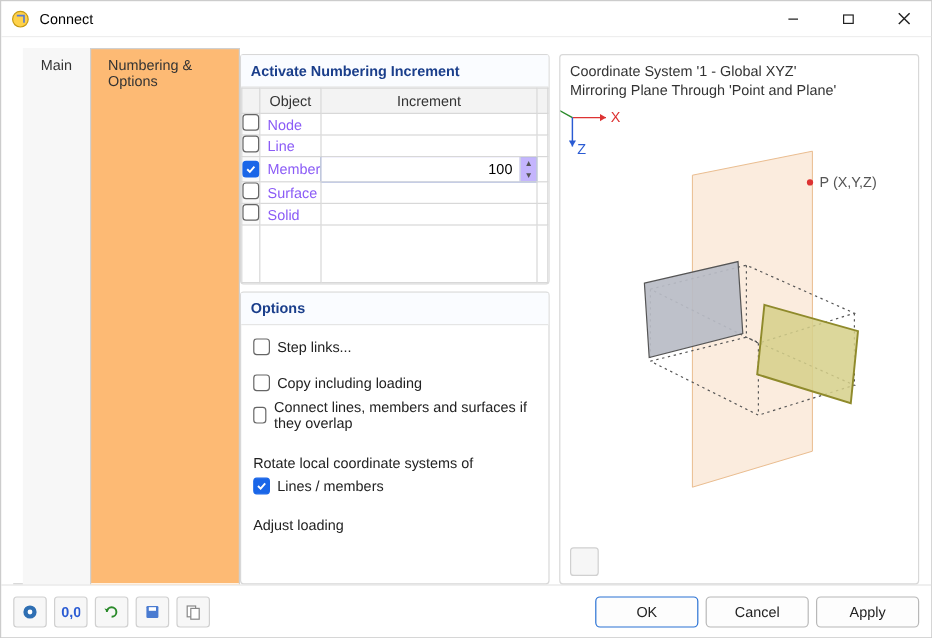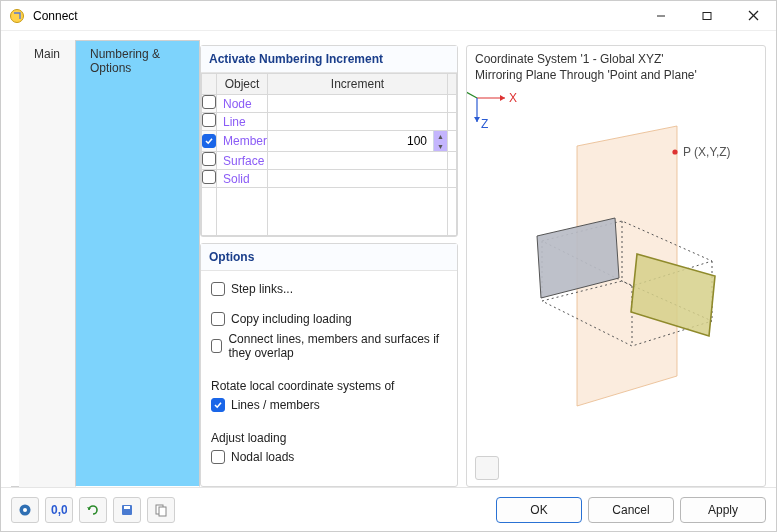--- a/index.html
+++ b/index.html
@@ -6,21 +6,21 @@
   html, body { margin:0; padding:0; width:777px; height:532px; background:#fff; }
   .window { width:777px; height:532px; border:1px solid #ccc; background:#fff; display:flex; flex-direction:column; }
   .titlebar { height:30px; display:flex; align-items:center; padding:0 0 0 8px; border-bottom:1px solid #eee; }
   .titlebar .app-icon { width:16px; height:16px; margin-right:8px; }
   .titlebar .title { flex:0 0 auto; color:#000; }
   .titlebar .spacer { flex:1; }
   .tb-btn { width:46px; height:29px; display:flex; align-items:center; justify-content:center; }
   .content { flex:1; padding:8px 10px 0 10px; display:flex; flex-direction:row; }
   .tabs { display:flex; border-bottom:1px solid #d0d0d0; padding-left:8px; gap:0; }
   .tab { padding:6px 14px 7px 14px; color:#333; border:1px solid transparent; border-bottom:none; cursor:default; position:relative; top:1px; background:#f7f7f7; }
-  .tab.active { background:#7dd3fc; border-color:#d0d0d0; border-bottom:1px solid #fff; }
+  .tab.active { background:#fdba74; border-color:#d0d0d0; border-bottom:1px solid #fff; }
   .body-row { flex:1; display:flex; gap:8px; padding-top:6px; }
   .left-col { flex:1; display:flex; flex-direction:column; gap:6px; min-width:0;}
   .right-col { width:300px; display:flex; flex-direction:column; }
   .panel { border:1px solid #d8d8d8; border-radius:3px; background:#fff; }
   .panel-header { color:#1a3e8b; font-weight:600; padding:6px 8px 6px 8px; border-bottom:1px solid #e5e5e5; background:#fafcff; }
   .grid { width:100%; border-collapse:collapse; }
   .grid th, .grid td { border:1px solid #d8d8d8; padding:0; height:16px; }
   .grid th { background:#f3f3f3; color:#333; font-weight:normal; text-align:center; padding:3px 4px; }
   .grid td.ck { width:24px; text-align:center; background:#fafafa; }
   .grid td.label { padding-left:6px; color:#8b5cf6; }
@@ -170,24 +170,20 @@
             <div class="subhead" style="margin-top:10px;">Rotate local coordinate systems of</div>
             <div class="chk-row">
               <span class="chk checked">
                 <svg width="10" height="10">
                     <path d="M2 5 L4.2 7.2 L8 2.8" stroke="#fff" stroke-width="1.6" fill="none"></path>
                   </svg>
               </span>
               <span>Lines / members</span>
             </div>
             <div class="subhead" style="margin-top:10px;">Adjust loading</div>
-            <div class="chk-row">
-              <span class="chk"></span>
-              <span>Nodal loads</span>
-            </div>
           </div>
         </div>
       </div>
 
       <div class="right-col">
         <div class="preview">
           <div class="desc">Coordinate System '1 - Global XYZ'</div>
           <div class="desc">Mirroring Plane Through 'Point and Plane'</div>
           <svg width="320" height="380">
 

